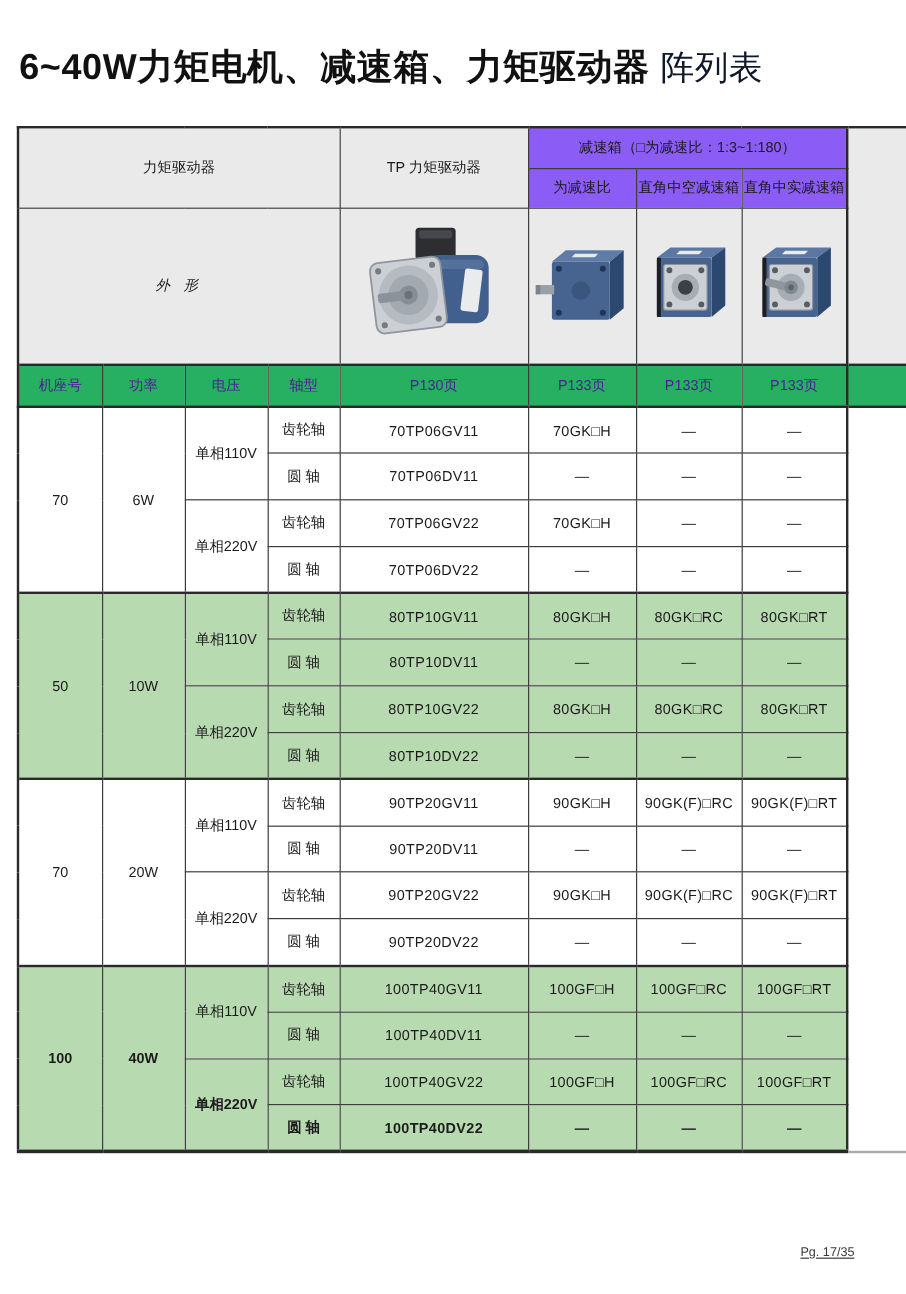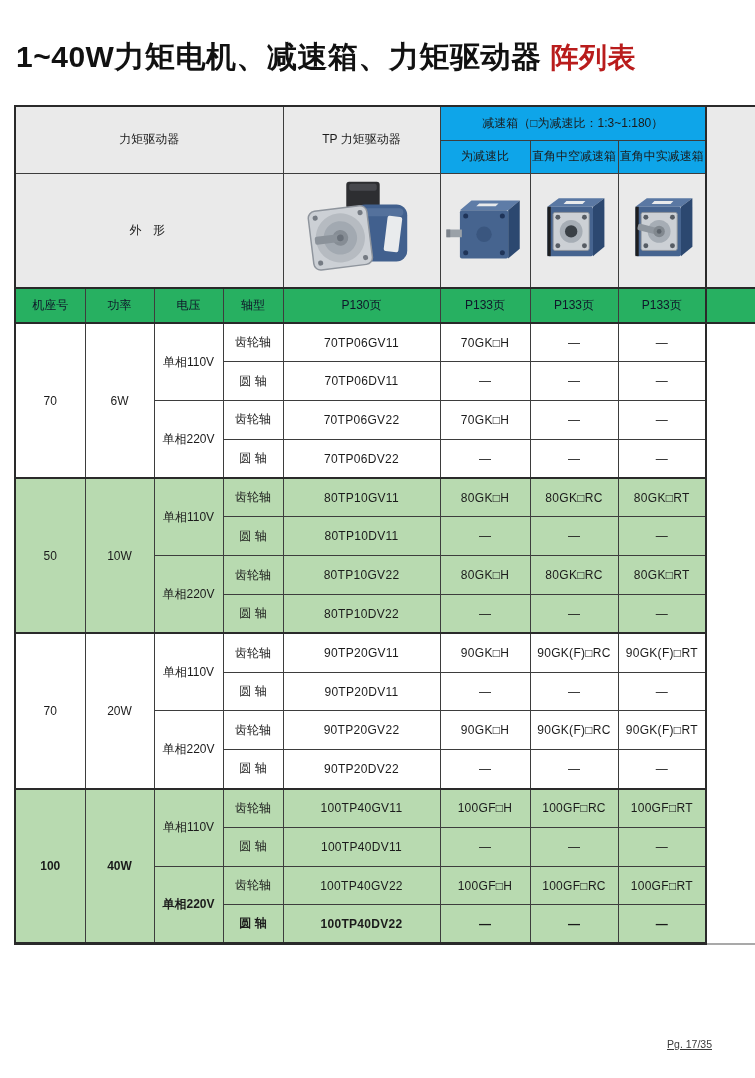--- a/index.html
+++ b/index.html
@@ -6,70 +6,70 @@
   body{
     width:755px;height:1078px;position:relative;background:#ffffff;
     font-family:"Liberation Sans","DejaVu Sans",sans-serif;
     -webkit-font-smoothing:antialiased;
   }
   .page-title{
     position:absolute;left:16px;top:36px;white-space:nowrap;
     font-size:30px;line-height:42px;color:#111;letter-spacing:.5px;
   }
   .page-title .t-bold{font-weight:bold;}
-  .page-title .t-light{font-weight:bold;font-size:28px;color:#b91c1c;margin-left:9px;}
+  .page-title .t-light{font-weight:normal;font-size:28px;color:#0f172a;margin-left:9px;}
 
   table.matrix{
     position:absolute;left:14px;top:105px;width:741px;
     border-collapse:collapse;table-layout:fixed;
   }
   .matrix td{
     border:1px solid #3d3d3d;
     text-align:center;vertical-align:middle;
     font-size:12px;color:#1b1b1b;padding:0;overflow:hidden;
   }
   
   .hd{background:#eaeaea;font-size:13px;color:#222;}
-  .hd-small{background:#0ea5e9;font-size:12px;color:#222;}
+  .hd-small{background:#8b5cf6;font-size:12px;color:#222;}
   .shape-row td{background:#eaeaea;}
   .shape-label{font-size:13px;letter-spacing:4px;color:#222;}
   
   tr.green-row td{
-    background:#27b061;color:#0f172a;font-size:12px;
+    background:#27b061;color:#4c1d95;font-size:12px;
     border-top:2px solid #292929;border-bottom:2px solid #292929;
   }
   
   tr.g td{background:#b8dab0;}
   tr.w td{background:#ffffff;}
   
   tr.sec-top td{border-top:2px solid #2a2a2a;}
   .bt{border-top:2px solid #2a2a2a !important;}
   .bl{border-left:2px solid #2a2a2a !important;}
   .bb{border-bottom:3px solid #2a2a2a !important;font-weight:bold;}
   .thickL{border-left:2px solid #2a2a2a !important;}
   
   .extra{border-right:none !important;}
   .extra-head{background:#eaeaea;}
   .extra-data{background:#ffffff !important;border-bottom:2px solid #a9a9a9 !important;}
   
   .frame-cell,.power-cell{font-size:15px;}
   .model{letter-spacing:.3px;}
   
-  tr.rA{height:34px;} tr.rB{height:33px;} tr.rC{height:115px;}
+  tr.rA{height:34px;} tr.rB{height:33px;} tr.rC{height:131px;font-style:italic;}
   tr.green-row{height:35px;} tr.dr{height:38.8px;}
   .img-wrap{display:flex;align-items:center;justify-content:center;height:100%;}
   .page-num{
     position:absolute;right:43px;top:1038px;font-size:10.5px;color:#3a3a3a;text-decoration:underline;
   }
 </style>
 </head>
 <body>
 
 <div class="page-title">
-  <span class="t-bold">1~40W力矩电机、减速箱、力矩驱动器</span><span class="t-light">阵列表</span>
+  <span class="t-bold">6~40W力矩电机、减速箱、力矩驱动器</span><span class="t-light">阵列表</span>
 </div>
 
 <table class="matrix">
   <colgroup>
     <col style="width:70px">
       <col style="width:69px">
       <col style="width:69px">
       <col style="width:60px">
     <col style="width:157px">
       <col style="width:90px">

